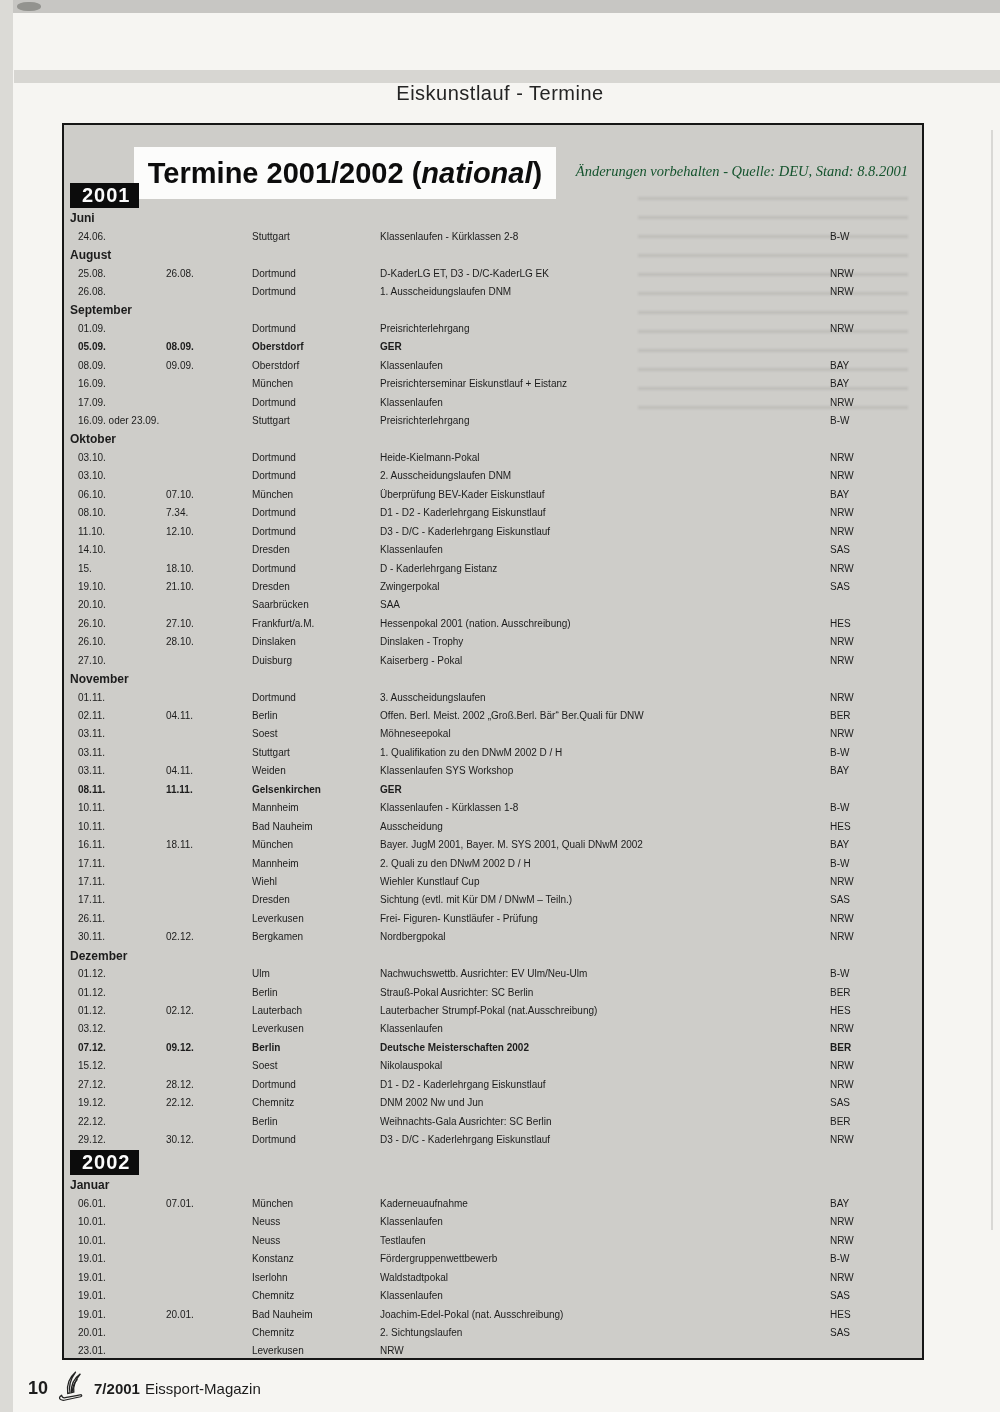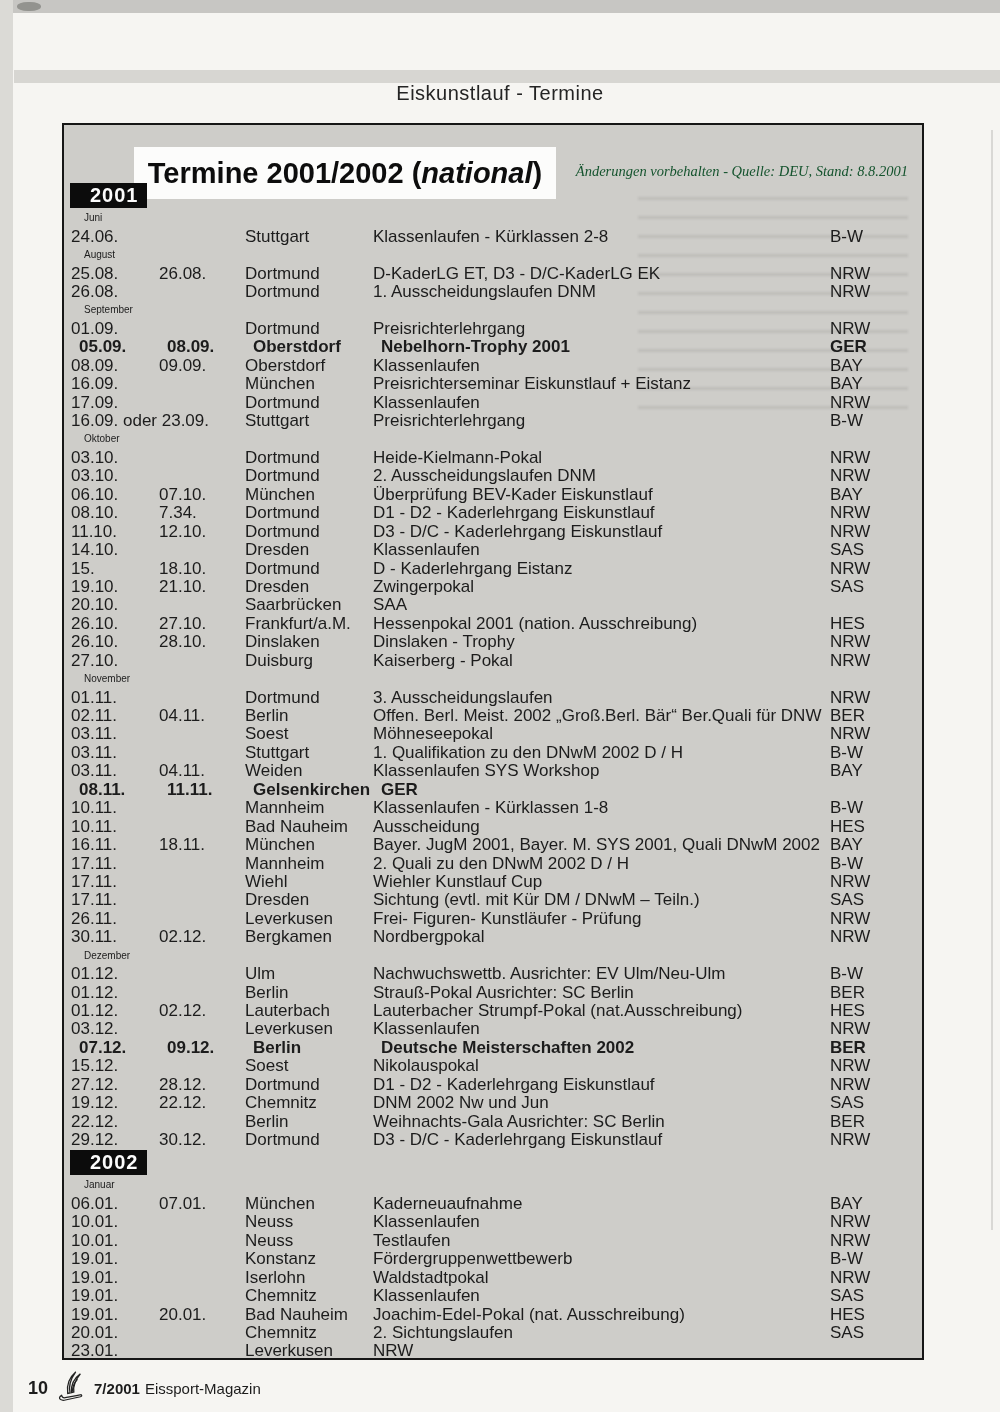--- a/index.html
+++ b/index.html
@@ -38,30 +38,30 @@
   .title-band .t i { font-style:italic; }
   .note {
     position:absolute; right:14px; top:38px;
     font-family:"Liberation Serif", serif; font-style:italic;
     font-size:14.5px; color:#14532d;
   }
 
   .sched { position:absolute; left:0; top:57px; width:100%; }
   .row {
     display:grid; grid-template-columns:88px 86px 128px 1fr 92px;
-    padding-left:7px; height:18.45px; align-items:center;
-    font-size:17px; line-height:18px;
+    padding-left:14px; height:18.45px; align-items:center;
+    font-size:10px; line-height:18px;
   }
   .row > div { white-space:nowrap; overflow:visible; }
-  .row.bold { font-weight:bold;margin-left:8px; }
-  .month-row { display:block; padding-left:20px; height:18.45px; font-size:10px; line-height:18px; font-weight:normal; }
+  .row.bold { font-weight:bold; }
+  .month-row { display:block; padding-left:6px; height:18.45px; font-size:12px; line-height:18px; font-weight:bold; }
   .year-row { height:27px; display:flex; align-items:center; padding-left:6px; }
   .year-badge {
     background:#0c0c0c; color:#fbfbfb; font-weight:bold; font-size:20px;
-    line-height:24px; padding:0 8px 1px 20px; letter-spacing:1px;
+    line-height:24px; padding:0 8px 1px 12px; letter-spacing:1px;
   }
 
   .footer {
     position:absolute; left:28px; top:1371px; height:34px;
     display:flex; align-items:center;
   }
   .footer .pagenum { font-size:18px; font-weight:bold; margin-right:8px; }
   .footer .logo { margin-right:8px; }
   .footer .issue { font-size:15px; font-weight:bold; margin-right:5px; }
   .footer .mag { font-size:15px; }
@@ -118,21 +118,20 @@
         <div>01.09.</div>
         <div></div>
         <div>Dortmund</div>
         <div>Preisrichterlehrgang</div>
         <div>NRW</div>
       </div>
       <div class="row bold">
         <div>05.09.</div>
         <div>08.09.</div>
         <div>Oberstdorf</div>
-        <div>Nebelhorn-Trophy 2001</div>
         <div>GER</div>
       </div>
       <div class="row">
         <div>08.09.</div>
         <div>09.09.</div>
         <div>Oberstdorf</div>
         <div>Klassenlaufen</div>
         <div>BAY</div>
       </div>
       <div class="row">

